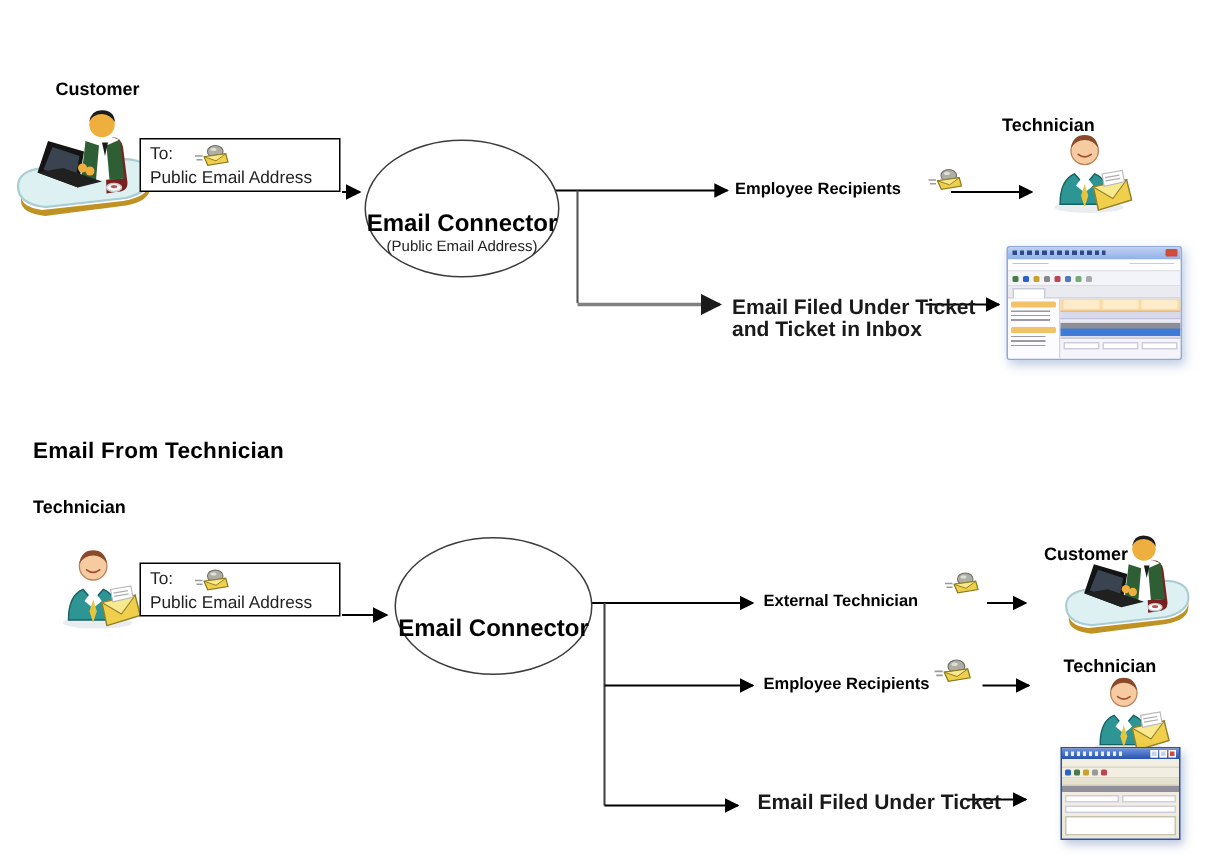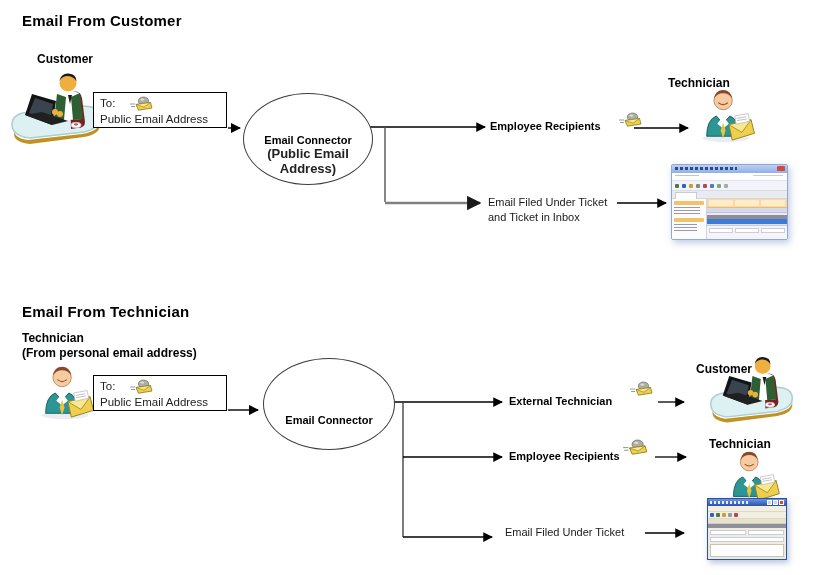--- a/index.html
+++ b/index.html
@@ -4,34 +4,34 @@
 <style>
   html,body{margin:0;padding:0;background:#fff;}
   #canvas{
     position:relative; width:820px; height:575px; background:#fff;
     font-family:"Liberation Sans", sans-serif; color:#000; overflow:hidden;
   }
   .abs{position:absolute;}
   .h1{font-size:15px;font-weight:bold;letter-spacing:.2px;}
   .senderlbl{font-size:12px;font-weight:bold;}
   .blabel{font-size:11px;font-weight:bold;white-space:nowrap;}
-  .rlabel{font-size:11px;font-weight:normal;white-space:nowrap;color:#1a1a1a;}
+  .rlabel{font-size:14px;font-weight:bold;white-space:nowrap;color:#1a1a1a;}
   .tobox{
     width:134px;height:36px;border:1px solid #000;background:#fff;
     font-size:11.5px;line-height:16px;padding:2px 4px 0 6px;box-sizing:border-box;
     color:#222;
   }
   .tobox .row1{display:flex;align-items:center;gap:14px;}
   .ellipse{
     border:1px solid #3c3c3c;border-radius:50%;background:#fff;
     display:flex;flex-direction:column;align-items:center;justify-content:center;
     text-align:center;
   }
-  .ellipse .ename{font-size:11px;font-weight:bold;margin-top:32px;}
-  .ellipse .edetail{font-size:13px;color:#222;font-weight:bold;}
+  .ellipse .ename{font-size:16px;font-weight:bold;margin-top:32px;}
+  .ellipse .edetail{font-size:10px;color:#222;}
   svg{display:block;}
   
   .shot{background:#fff;border:1px solid #8FA8D8;border-radius:2px;
         box-shadow:2px 3px 7px rgba(130,155,200,.5);overflow:hidden;box-sizing:border-box;}
   .sA-title{height:8px;background:linear-gradient(#BED0F2,#8FB0E8);position:relative;}
   .sA-title .cap{position:absolute;left:3px;top:2px;width:62px;height:3px;
       background:repeating-linear-gradient(90deg,#2E4A86 0 3px,transparent 3px 5px);}
   .btn-close{position:absolute;right:2px;top:1px;width:8px;height:5px;background:#D24A3A;border-radius:1px;}
   .sA-menu{height:7px;background:#fff;border-bottom:1px solid #E2E2E6;position:relative;}
   .sA-tool{height:9px;background:#F2F4F9;border-bottom:1px solid #D9DCE4;display:flex;align-items:center;gap:3px;padding:0 3px;}
@@ -92,21 +92,20 @@
     <line x1="228" y1="410" x2="258" y2="410" stroke="#000" stroke-width="1.4" marker-end="url(#ah)"></line>
     <line x1="393" y1="402" x2="502" y2="402" stroke="#000" stroke-width="1.3" marker-end="url(#ah)"></line>
     <line x1="403" y1="402" x2="403" y2="537" stroke="#444" stroke-width="1.4"></line>
     <line x1="403" y1="457" x2="502" y2="457" stroke="#000" stroke-width="1.3" marker-end="url(#ah)"></line>
     <line x1="403" y1="537" x2="492" y2="537" stroke="#000" stroke-width="1.3" marker-end="url(#ah)"></line>
     <line x1="658" y1="402" x2="684" y2="402" stroke="#000" stroke-width="1.3" marker-end="url(#ah)"></line>
     <line x1="655" y1="457" x2="686" y2="457" stroke="#000" stroke-width="1.3" marker-end="url(#ah)"></line>
     <line x1="645" y1="533" x2="684" y2="533" stroke="#000" stroke-width="1.3" marker-end="url(#ah)"></line>
   </svg>
 
-  <div class="abs h1" style="left:22px;top:12px">Email From Customer</div>
 
   <div class="abs senderlbl" style="left:37px;top:52px">Customer</div>
 
   <svg class="abs" style="left:8px;top:68px" width="96" height="82" viewBox="0 0 96 82">
     <path d="M6,62 Q6,70 20,72 L74,66 Q92,63 92,53 L92,57 Q92,66 76,69 L22,76 Q6,74 6,66 z" fill="#B8860B" opacity="0.9"></path>
     <path d="M4,56 Q4,46 20,44 L74,38 Q92,38 92,50 Q92,60 76,64 L22,70 Q4,68 4,56 z" fill="#DDF0F2" stroke="#A9CDD2" stroke-width="1.5"></path>
     <path d="M62,24 q10,-3 12,6 l3,24 q0,6 -8,6 l-6,1 z" fill="#7A2020"></path>
     <path d="M49,26 q11,-6 22,-1 l3,26 l-27,2 z" fill="#fff"></path>
     <path d="M49,26 l9,3 l-2,23 l-10,0 z" fill="#2E5E33"></path>
     <path d="M72,25 l-9,4 l2,23 l10,-1 z" fill="#2E5E33"></path>
@@ -216,24 +215,23 @@
         <div class="sA-ftabs"></div>
         <div class="sA-form">
           <div class="fld"></div>
             <div class="fld"></div>
             <div class="fld"></div>
         </div>
       </div>
     </div>
   </div>
 
-  <div class="abs h1" style="left:22px;top:303px">Email From Technician</div>
+  <div class="abs h1" style="left:22px;top:292px">Email From Technician</div>
 
   <div class="abs senderlbl" style="left:22px;top:331px">Technician</div>
-  <div class="abs senderlbl" style="left:22px;top:346px">(From personal email address)</div>
 
   <svg class="abs" style="left:36px;top:364px" width="58" height="56" viewBox="0 0 60 56">
     <ellipse cx="30" cy="52" rx="24" ry="4" fill="#E9EDEF"></ellipse>
     <path d="M10,50 q0,-17 10,-21 l7,8 l7,-8 q10,4 10,21 z" fill="#2E9595" stroke="#176161" stroke-width="1"></path>
     <path d="M27,29 l-6,8 l6,5 l6,-5 z" fill="#fff"></path>
     <path d="M27,36 l2.5,8 l-2.5,8 l-2.5,-8 z" fill="#E8C53F"></path>
     <circle cx="27" cy="13" r="9.5" fill="#F6CBA2" stroke="#B9835A" stroke-width="0.9"></circle>
     <path d="M17.5,11 q1.5,-9 9.5,-9 q8,0 9.5,9 q-3.5,-5.5 -9.5,-5.5 q-6,0 -9.5,5.5 z" fill="#8A4A2A"></path>
     <path d="M22.5,15.5 q4.5,3.5 9,0" stroke="#A05030" stroke-width="1.2" fill="none" stroke-linecap="round"></path>
     <path d="M33,38 l23,-5 l3.5,14 l-23,7 z" fill="#EFCF4C" stroke="#93802A" stroke-width="1"></path>

